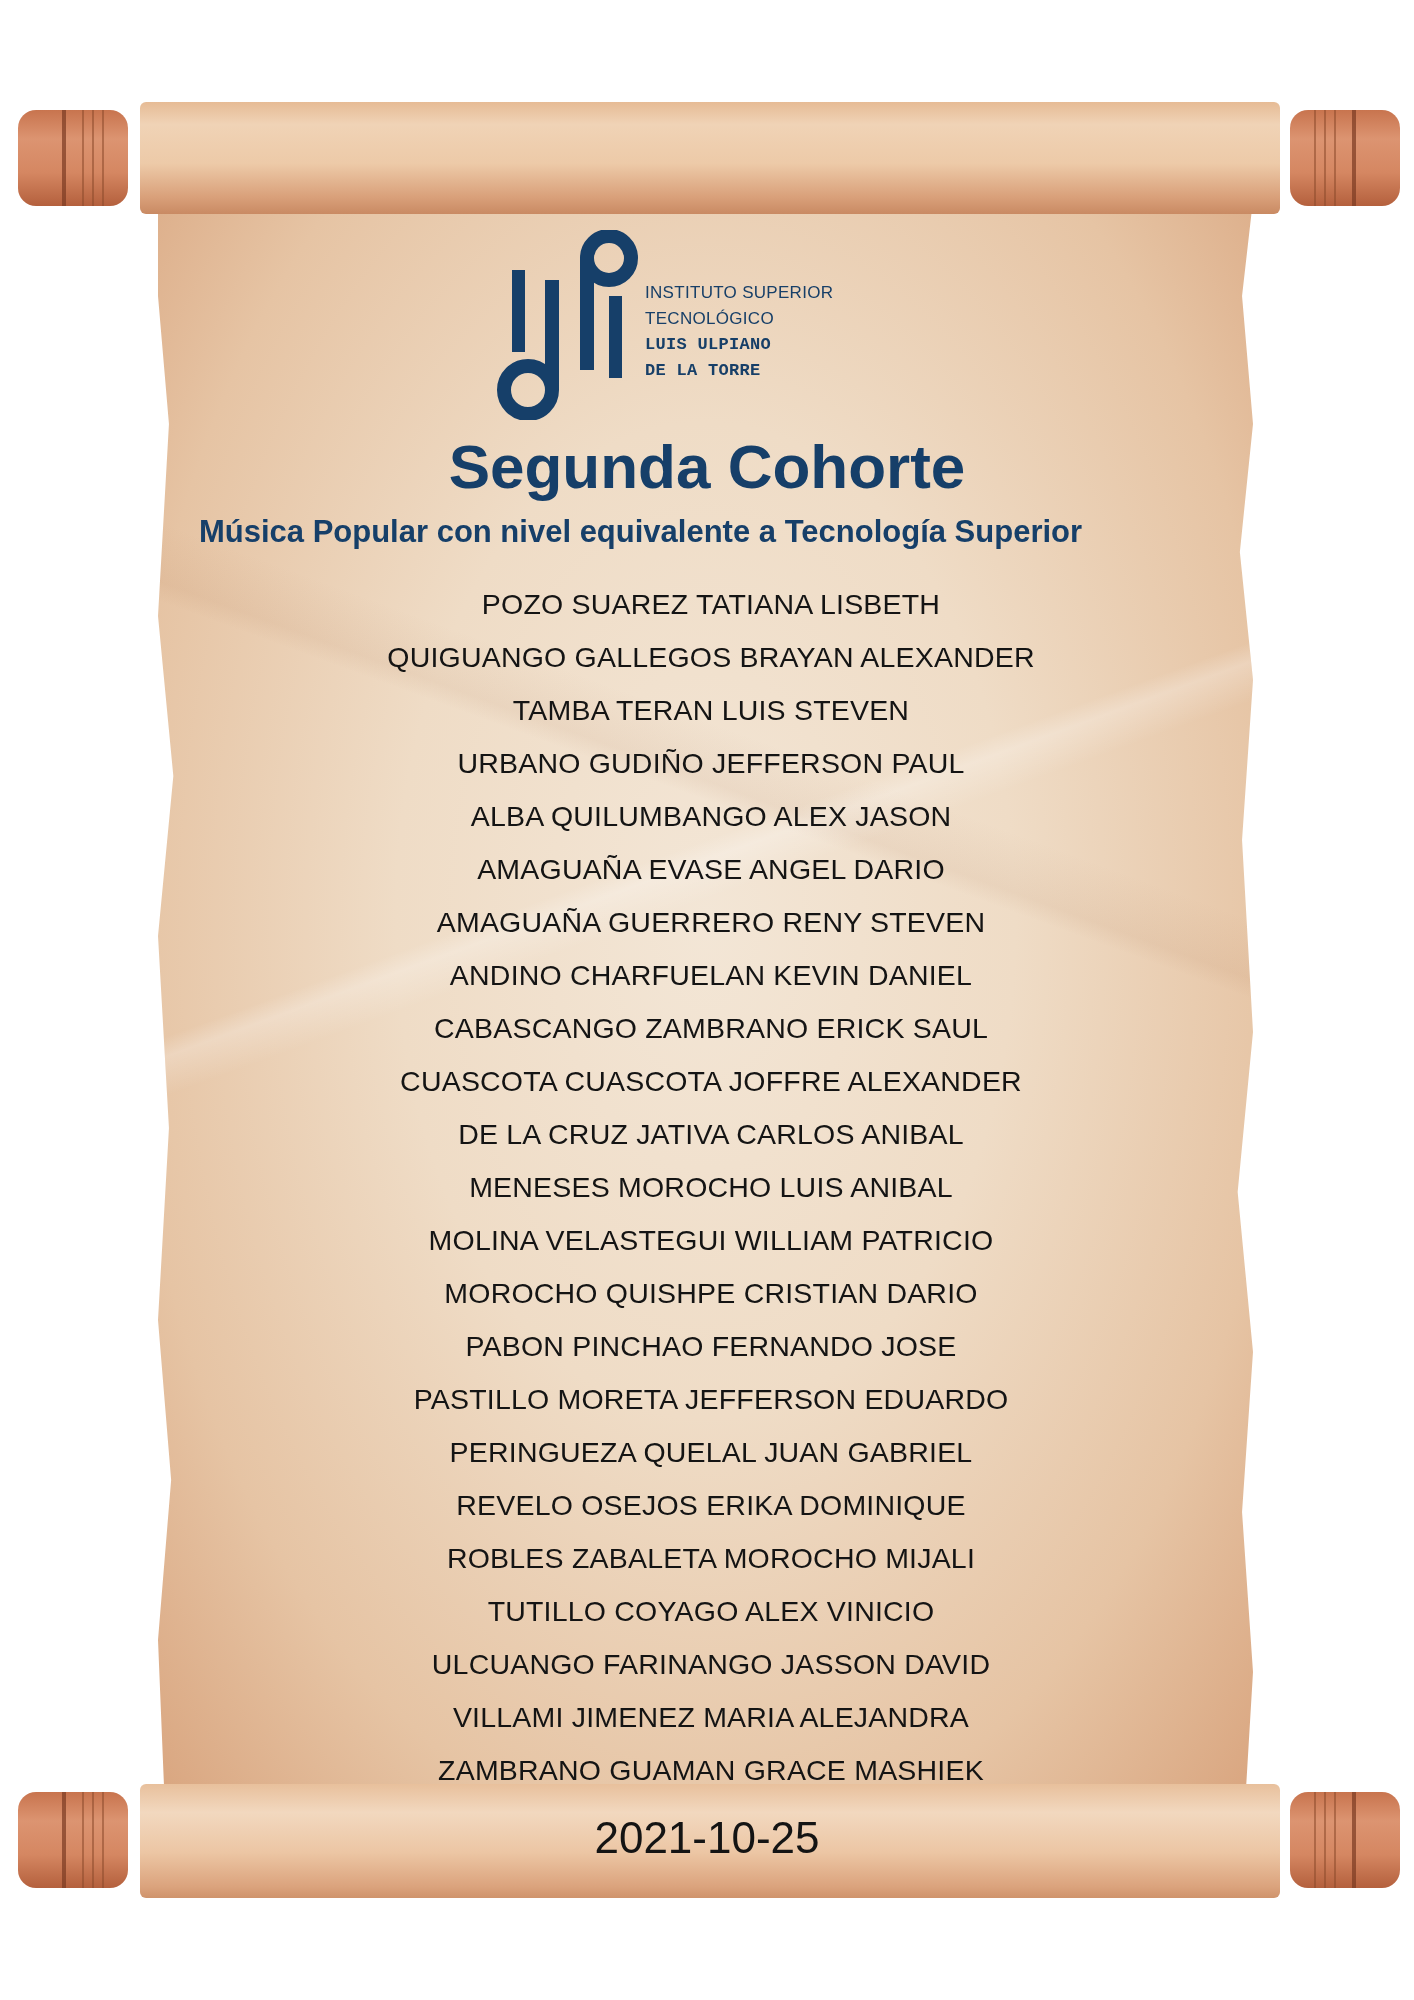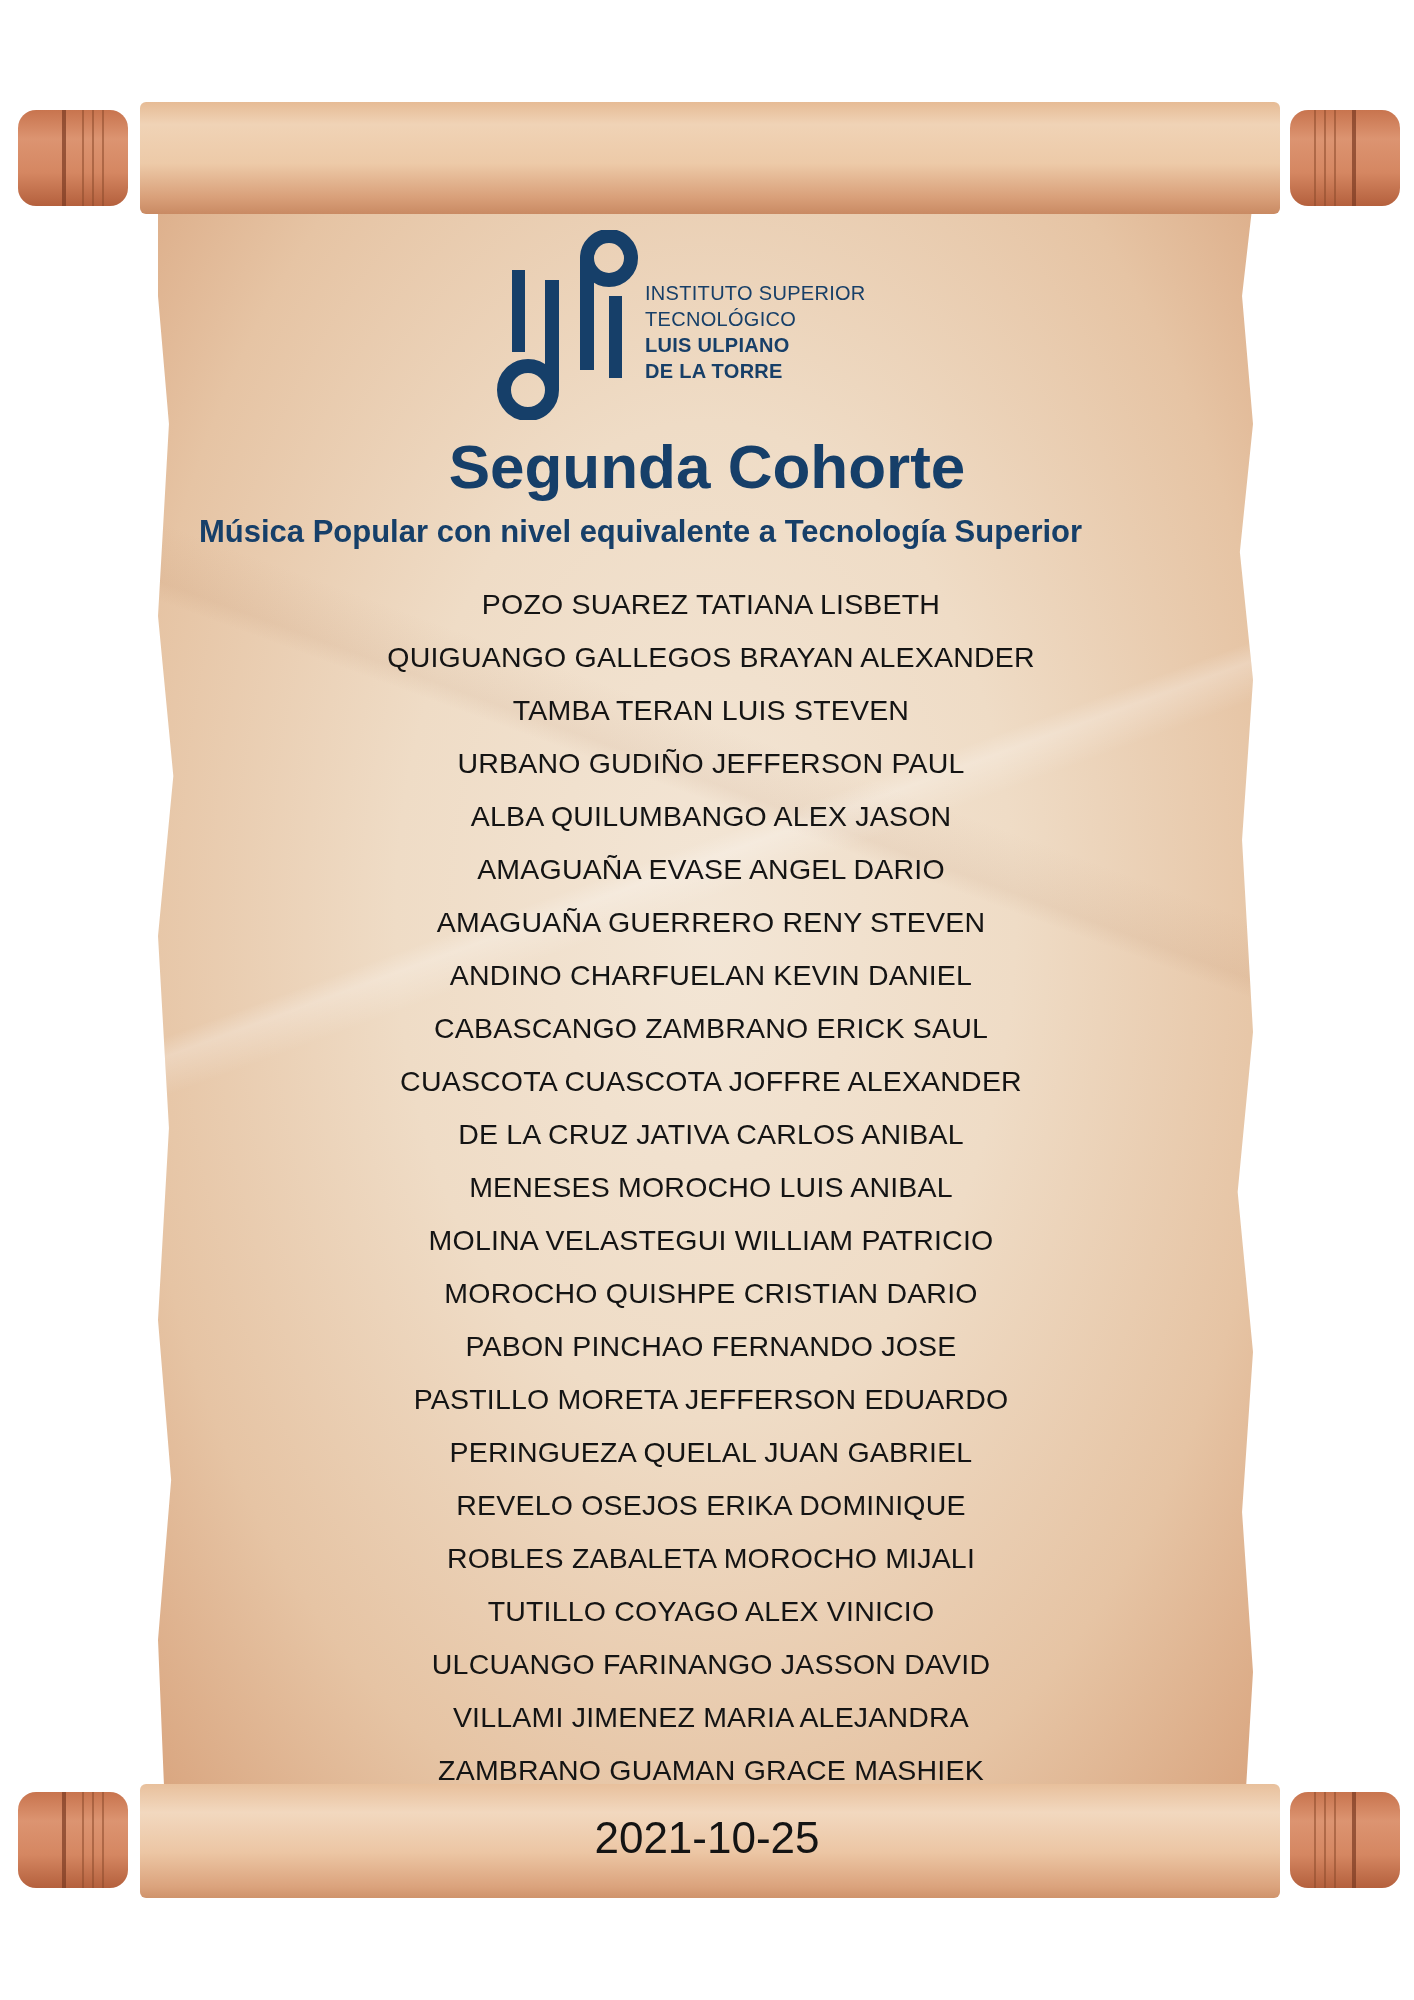--- a/index.html
+++ b/index.html
@@ -44,24 +44,24 @@
   .knob.top { top: 110px; }
   .knob.bottom { top: 1792px; }
   .groove {
     position: absolute; top: 0; bottom: 0; width: 2px; background: #8d4a2c; opacity: .55;
   }
 
   
   .logo { position: absolute; left: 492px; top: 230px; width: 150px; height: 190px; }
   .logo-text {
     position: absolute; left: 645px; top: 280px;
-    color: #173f68; font-size: 20px; line-height: 26px; letter-spacing: 0.3px;
+    color: #173f68; font-size: 17px; line-height: 26px; letter-spacing: 0.3px;
   }
   .logo-text .l1, .logo-text .l2 { font-weight: 400; }
-  .logo-text .l3, .logo-text .l4 { font-weight: 700; }
+  .logo-text .l3, .logo-text .l4 { font-weight: 700; font-family: Liberation Mono, monospace; }
 
   .title {
     position: absolute; left: 0; width: 1414px; top: 432px; text-align: center;
     color: #163f69; font-weight: 700; font-size: 62px; line-height: 70px;
   }
   .subtitle {
     position: absolute; left: 0; width: 1281px; top: 512px; text-align: center;
     color: #163f69; font-weight: 700; font-size: 31px; line-height: 40px;
   }
   .names {

